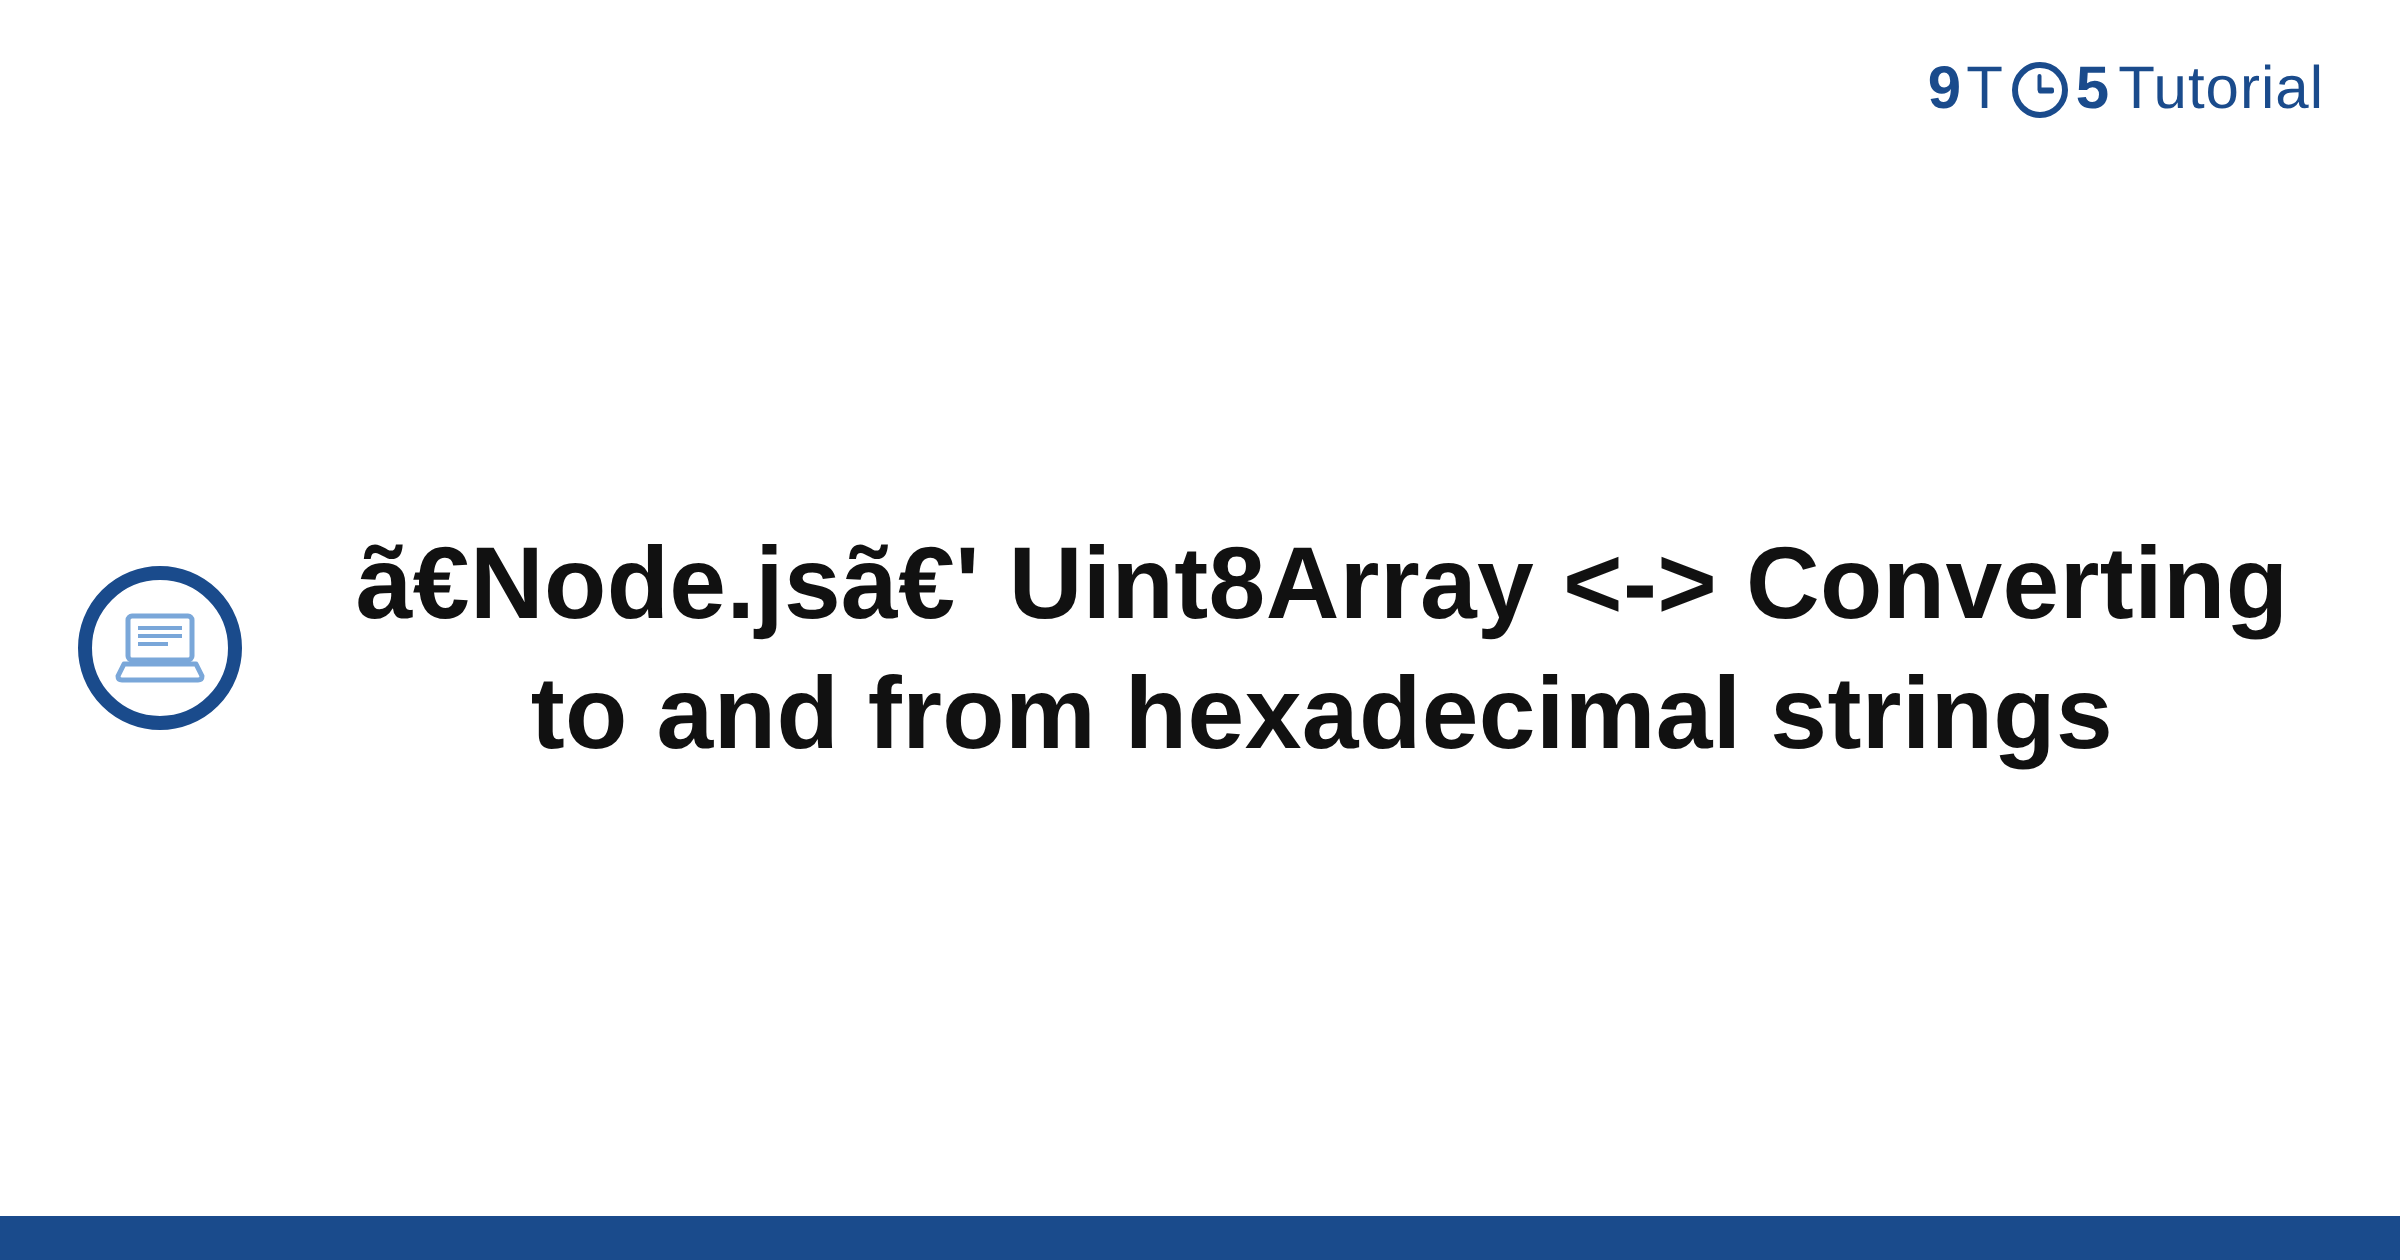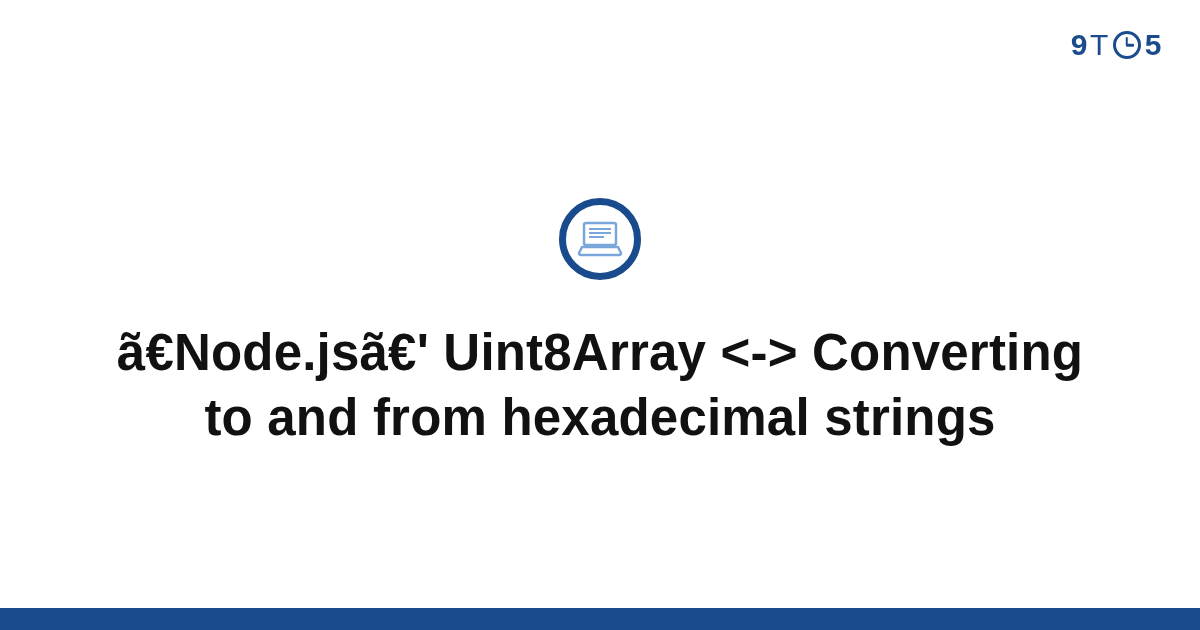--- a/index.html
+++ b/index.html
@@ -55,21 +55,21 @@
     transform: translate(-1px, -50%);
     border-radius: 1px;
   }
   .logo .five { font-weight: 600; }
   .logo .tut { font-weight: 400; margin-left: 2px; }
 
   .content {
     position: absolute;
     top: 0; left: 0; right: 0; bottom: 22px;
     display: flex;
-    flex-direction: column;
+    flex-direction: row;
     align-items: center;
     justify-content: center;
     gap: 40px;
     padding-top: 40px;
   }
 
   .laptop-badge {
     width: 82px;
     height: 82px;
     border-radius: 50%;
@@ -98,20 +98,21 @@
   }
 </style>
 </head>
 <body>
 
 <div class="logo">
   <span class="nine">9</span>
   <span>T</span>
   <span class="clock"></span>
   <span class="five">5</span>
+  <span class="tut">Tutorial</span>
 </div>
 
 <div class="content">
   <div class="laptop-badge">
     <svg width="48" height="40" viewBox="0 0 48 40">
       <rect x="8" y="4" width="32" height="22" rx="2" fill="none" stroke="#7aa7d9" stroke-width="2.5"></rect>
       <line x1="13" y1="10" x2="35" y2="10" stroke="#7aa7d9" stroke-width="2"></line>
       <line x1="13" y1="14" x2="35" y2="14" stroke="#7aa7d9" stroke-width="2"></line>
       <line x1="13" y1="18" x2="28" y2="18" stroke="#7aa7d9" stroke-width="2"></line>
       <path d="M6 28 L42 28 L45 34 Q45 36 43 36 L5 36 Q3 36 3 34 Z" fill="none" stroke="#7aa7d9" stroke-width="2.5" stroke-linejoin="round"></path>

